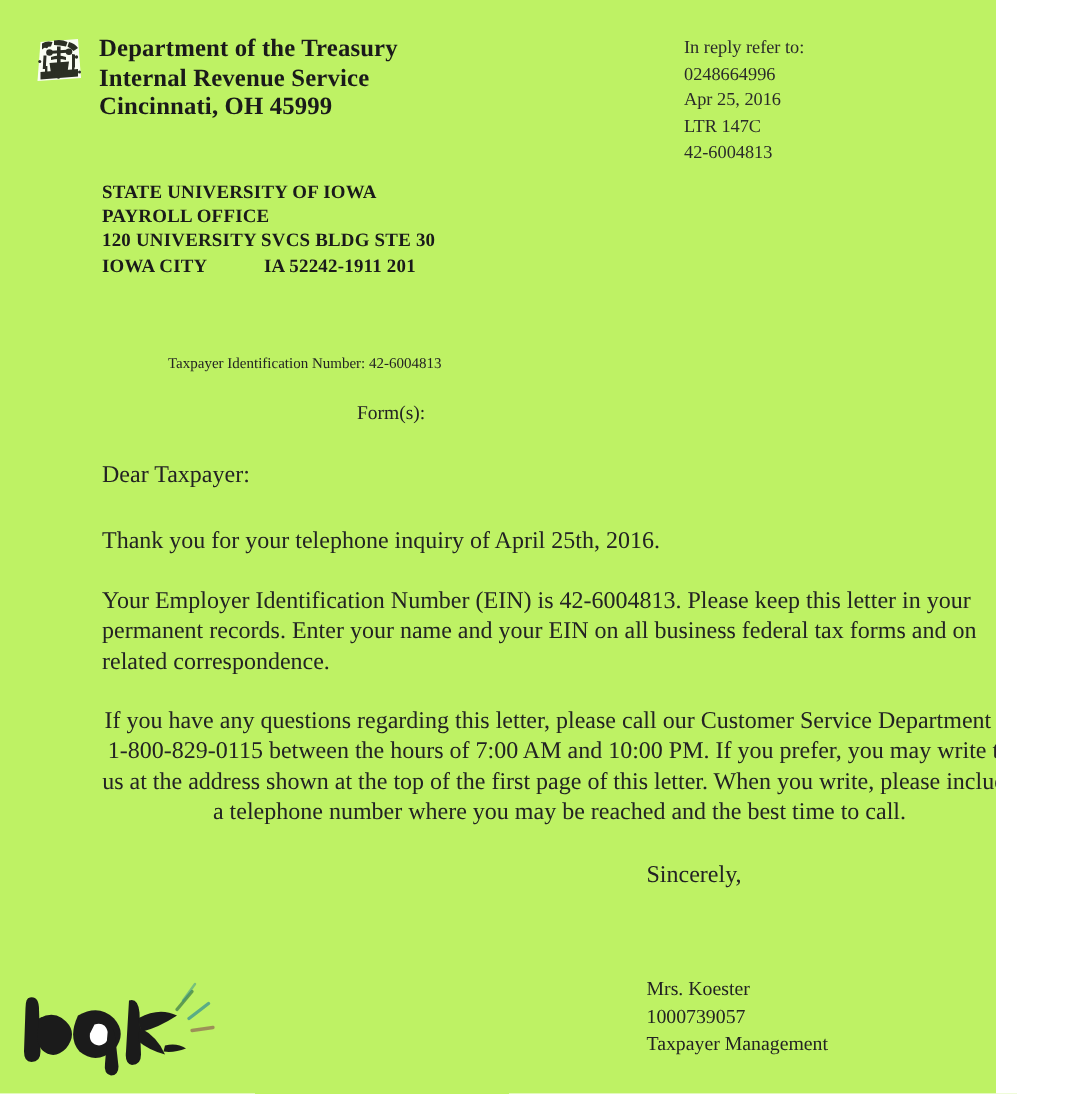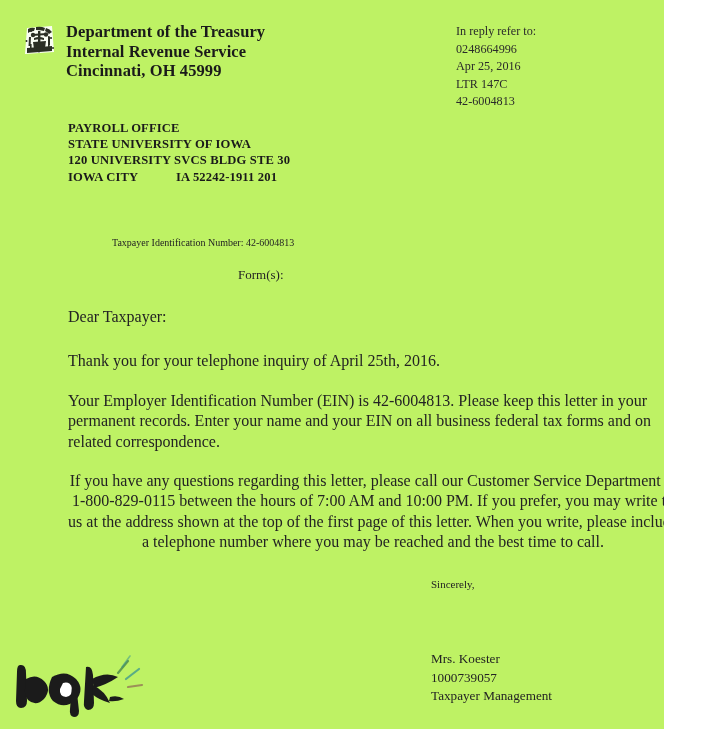--- a/index.html
+++ b/index.html
@@ -111,21 +111,21 @@
   }
   #body-copy .salutation { margin: 0 0 24px 0; }
   #body-copy p.para { margin: 0 0 19px 0; }
   #body-copy p.para:last-child { margin-bottom: 0; text-align: center; }
 
   
   #closing {
     position: absolute;
     left: 431px;
     top: 575px;
-    font-size: 11px;
+    font-size: 16px;
     line-height: 18px;
     color: #232323;
     font-family: Liberation Serif, serif;
   }
   #signature-block {
     position: absolute;
     left: 431px;
     top: 650px;
     font-size: 13.2px;
     line-height: 18.5px;
@@ -191,22 +191,22 @@
       <span class="ref-label">Apr 25, 2016</span>
       <span class="ref-value">LTR 147C</span>
     </div>
     <div class="ref-row">
       <span class="ref-label">42-6004813</span>
       <span class="ref-value"></span>
     </div>
   </div>
 
   <div id="address-block">
+    <div>STATE UNIVERSITY OF IOWA</div>
     <div>PAYROLL OFFICE</div>
-    <div>STATE UNIVERSITY OF IOWA</div>
     <div>120 UNIVERSITY SVCS BLDG STE 30</div>
     <div class="city-line">
       <span class="city">IOWA CITY</span>
       <span>IA 52242-1911 201</span>
     </div>
   </div>
 
   <div id="tin-line">Taxpayer Identification Number: 42-6004813</div>
   <div id="forms-line">Form(s):</div>
 

